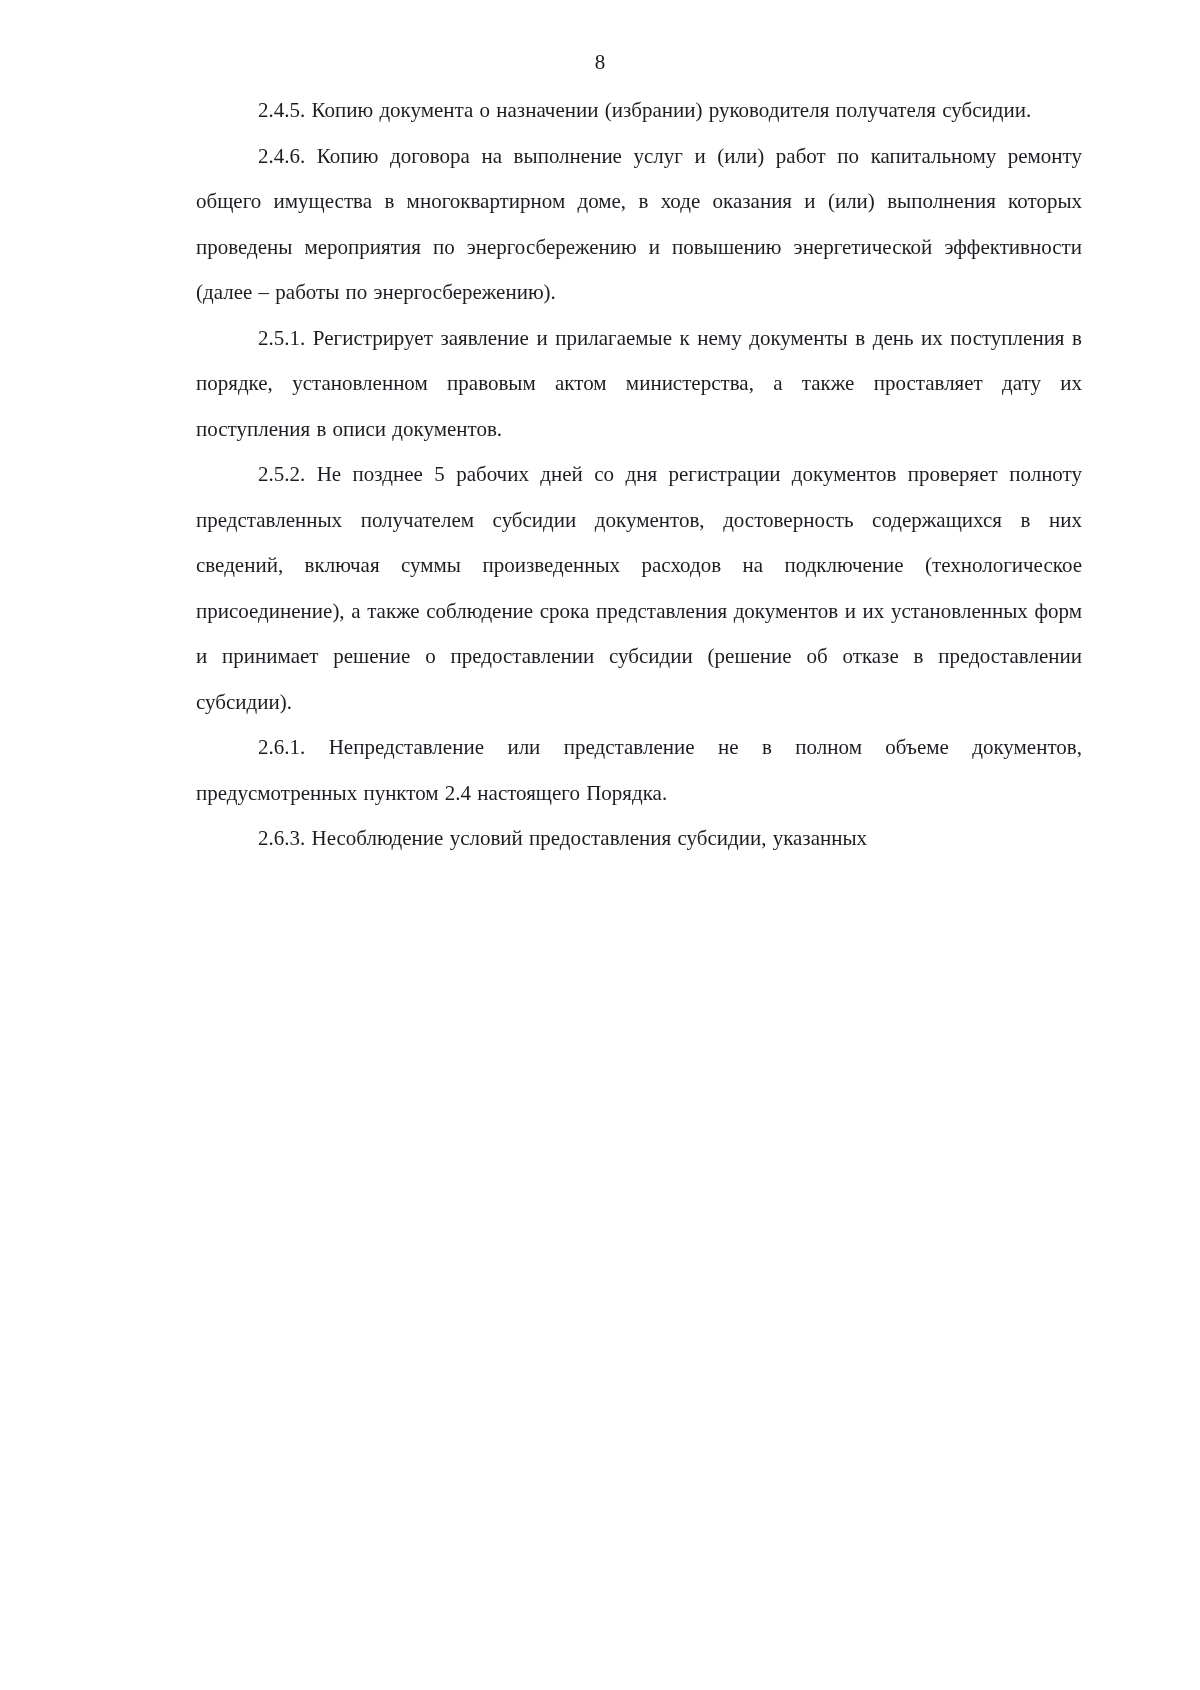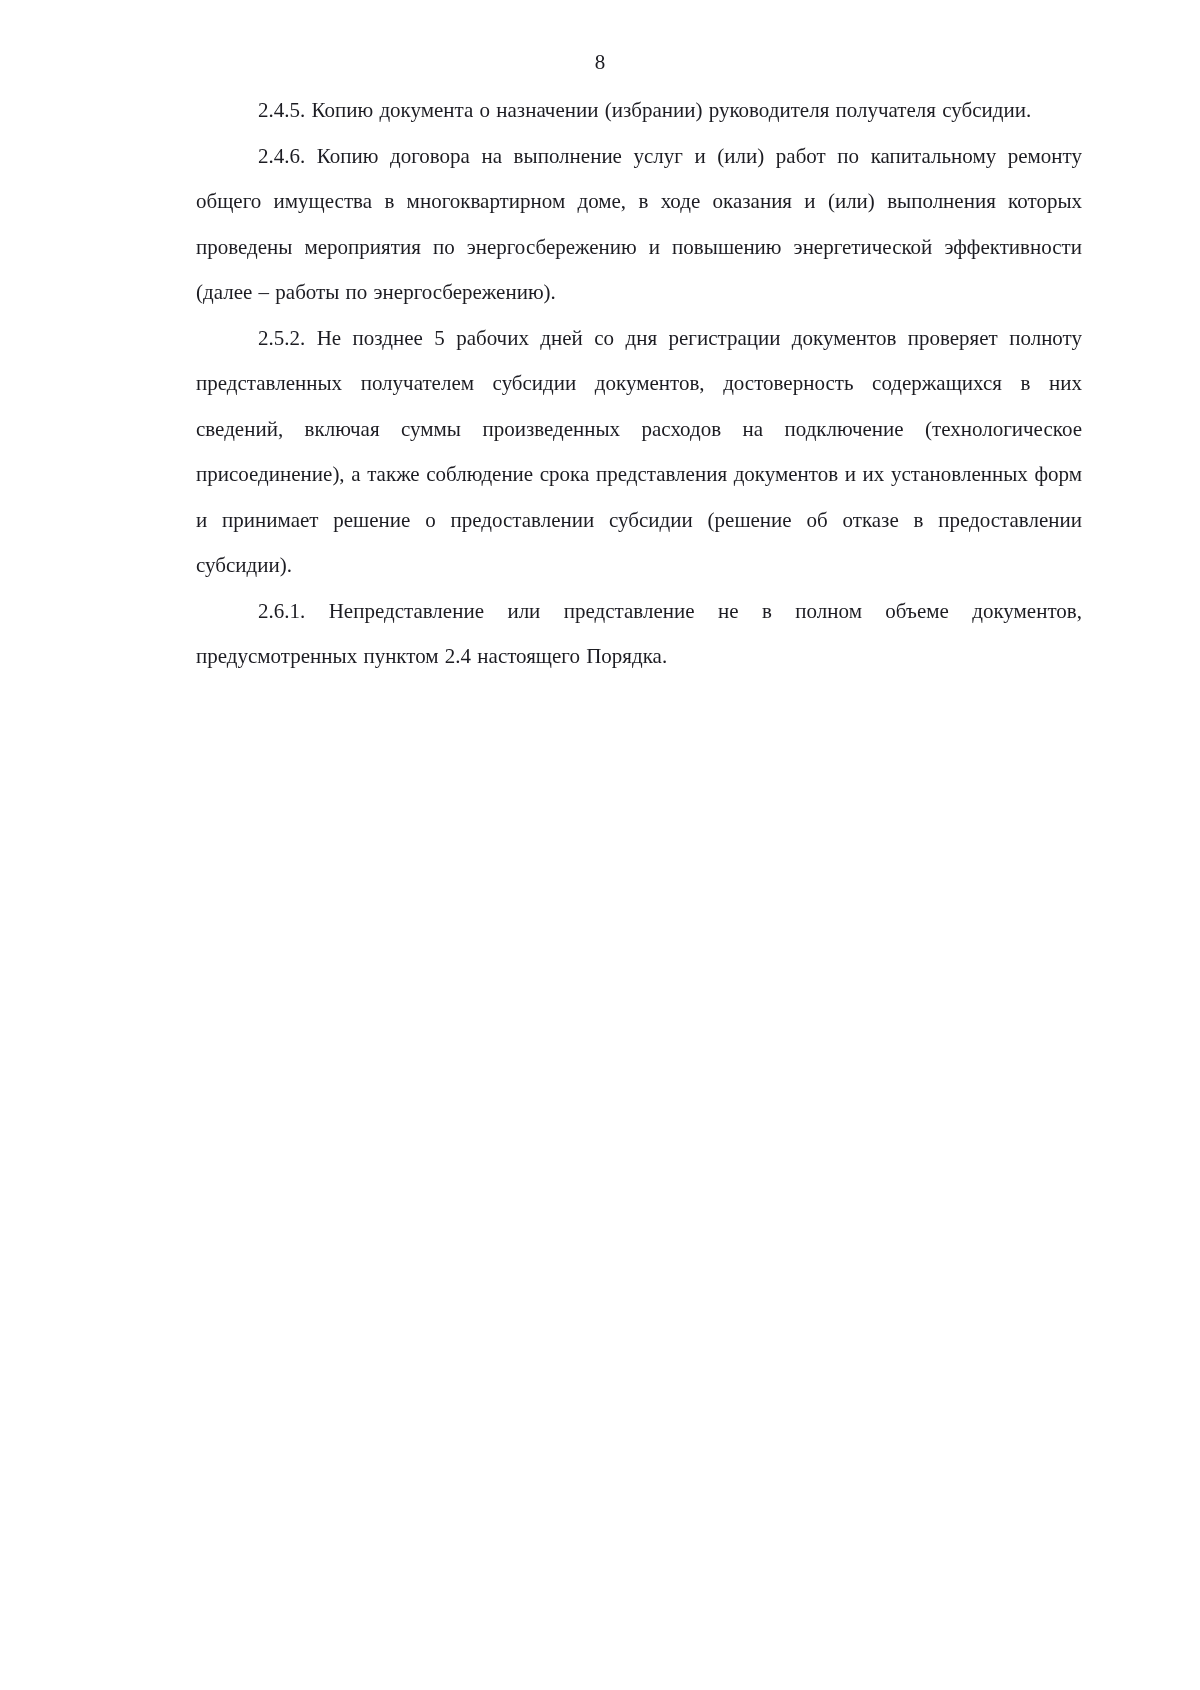--- a/index.html
+++ b/index.html
@@ -42,16 +42,18 @@
   }
 </style>
 </head>
 <body>
 
 <div class="page">
   <div class="page-number">8</div>
   <div class="doc-body">
       <p class="para">2.4.5. Копию документа о назначении (избрании) руководителя получателя субсидии.</p>
       <p class="para">2.4.6. Копию договора на выполнение услуг и (или) работ по капитальному ремонту общего имущества в многоквартирном доме, в ходе оказания и (или) выполнения которых проведены мероприятия по энергосбережению и повышению энергетической эффективности (далее – работы по энергосбережению).</p>
+      <p class="para">2.5.1. Регистрирует заявление и прилагаемые к нему документы в день их поступления в порядке, установленном правовым актом министерства, а также проставляет дату их поступления в описи документов.</p>
       <p class="para">2.5.2. Не позднее 5 рабочих дней со дня регистрации документов проверяет полноту представленных получателем субсидии документов, достоверность содержащихся в них сведений, включая суммы произведенных расходов на подключение (технологическое присоединение), а также соблюдение срока представления документов и их установленных форм и принимает решение о предоставлении субсидии (решение об отказе в предоставлении субсидии).</p>
       <p class="para">2.6.1. Непредставление или представление не в полном объеме документов, предусмотренных пунктом 2.4 настоящего Порядка.</p>
+      <p class="para">2.6.3. Несоблюдение условий предоставления субсидии, указанных</p>
     </div>
 </div>
 
 </body></html>

